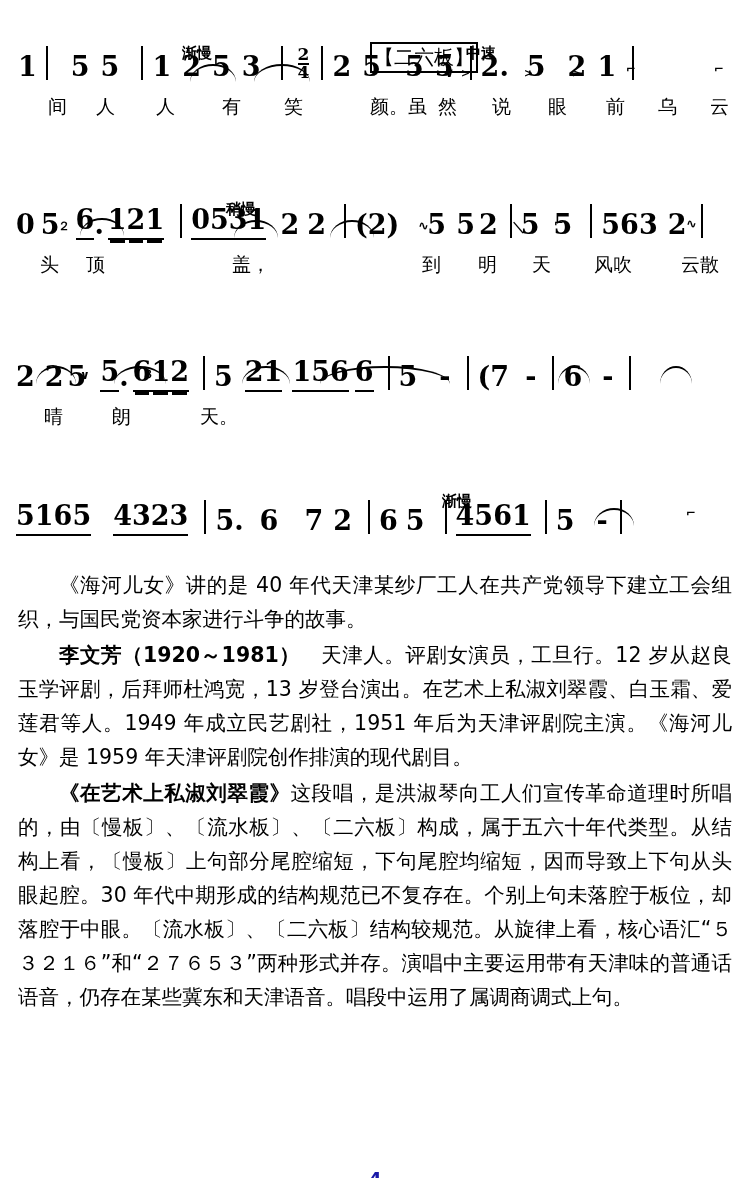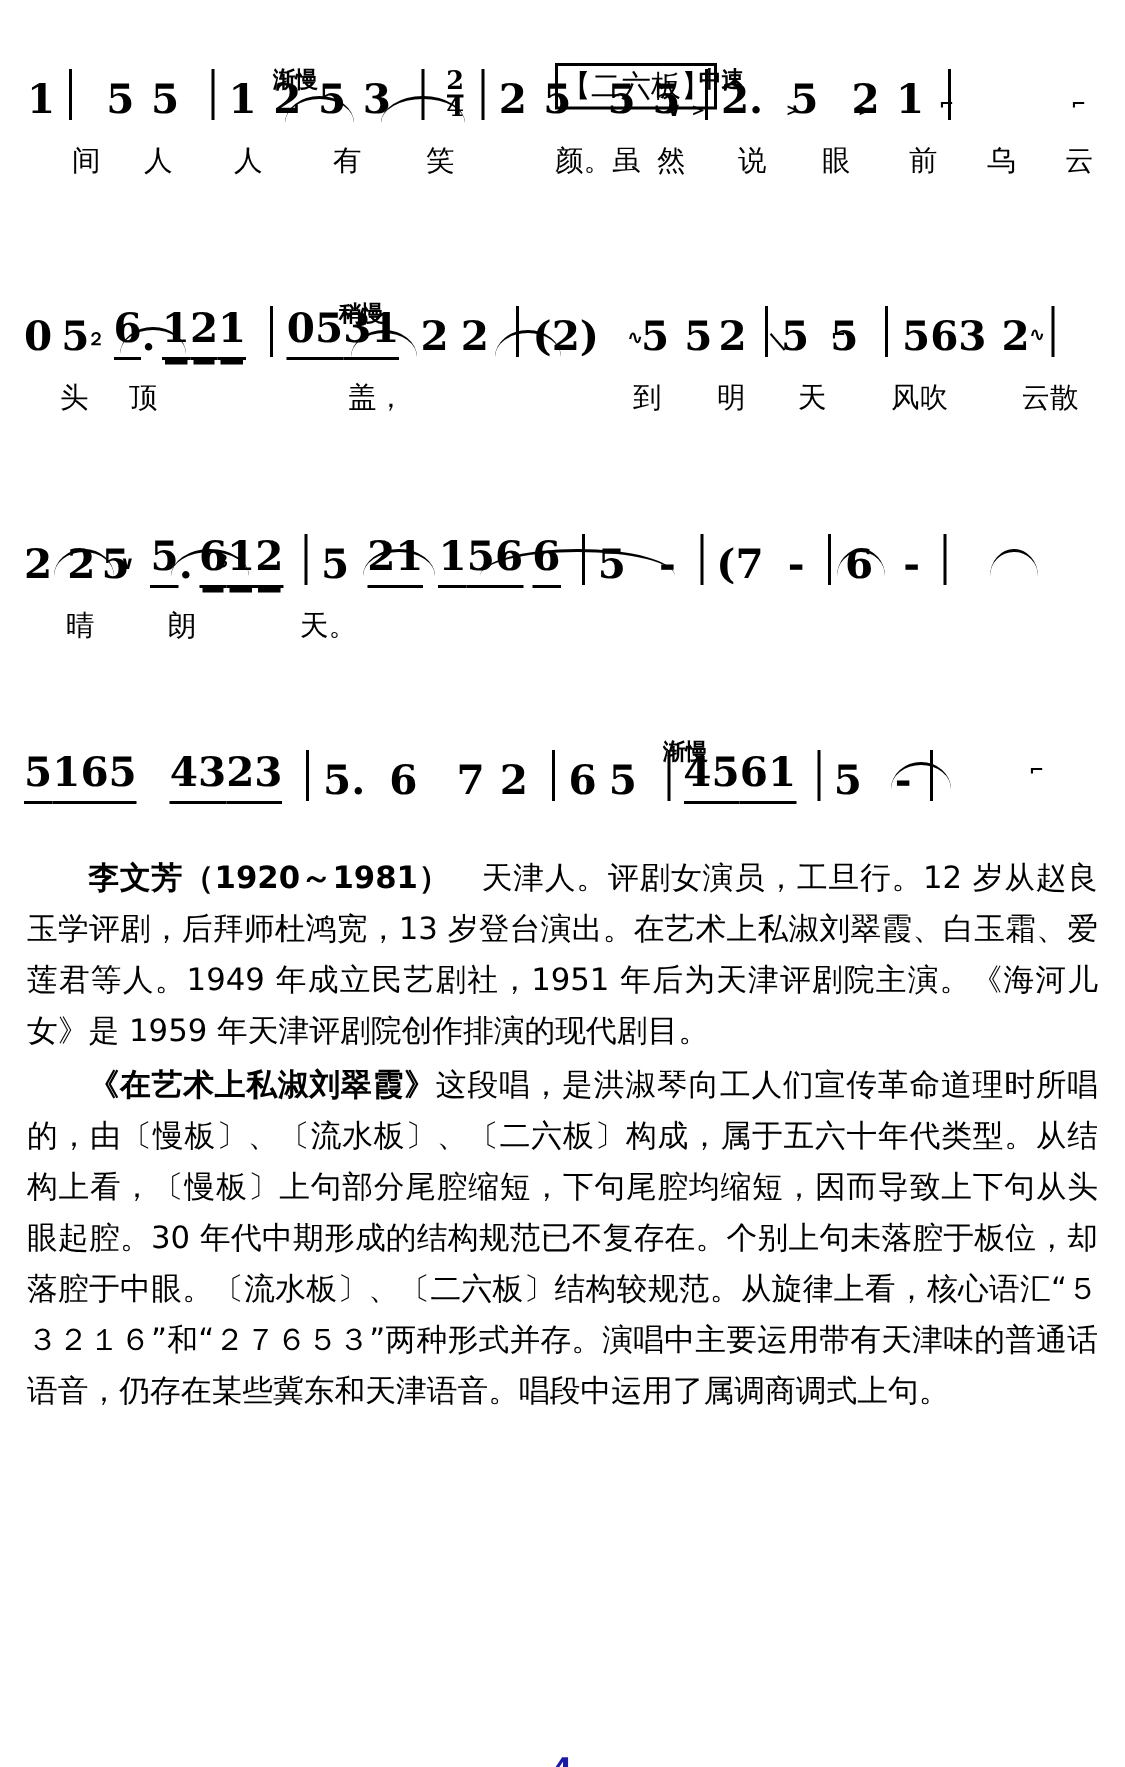--- a/index.html
+++ b/index.html
@@ -306,19 +306,20 @@
         <span class="bar" style="margin-left:14px;"></span>
         <span class="n">5</span>
           <span class="thin" style="width:22px;"></span>
           <span class="n">-</span>
         <span class="bar" style="margin-left:12px;"></span>
       </div>
     </div>
   </div>
 
   <div class="prose">
+    <p><span>《海河儿女》讲的是 40 年代天津某纱厂工人在共产党领导下建立工会组织，与国民党资本家进行斗争的故事。</span></p>
     <p><span class="b">李文芳（1920～1981）</span><span>　天津人。评剧女演员，工旦行。12 岁从赵良玉学评剧，后拜师杜鸿宽，13 岁登台演出。在艺术上私淑刘翠霞、白玉霜、爱莲君等人。1949 年成立民艺剧社，1951 年后为天津评剧院主演。《海河儿女》是 1959 年天津评剧院创作排演的现代剧目。</span></p>
     <p><span class="b">《在艺术上私淑刘翠霞》</span><span>这段唱，是洪淑琴向工人们宣传革命道理时所唱的，由〔慢板〕、〔流水板〕、〔二六板〕构成，属于五六十年代类型。从结构上看，〔慢板〕上句部分尾腔缩短，下句尾腔均缩短，因而导致上下句从头眼起腔。30 年代中期形成的结构规范已不复存在。个别上句未落腔于板位，却落腔于中眼。〔流水板〕、〔二六板〕结构较规范。从旋律上看，核心语汇“５３２１６”和“２７６５３”两种形式并存。演唱中主要运用带有天津味的普通话语音，仍存在某些冀东和天津语音。唱段中运用了属调商调式上句。</span></p>
   </div>
 
   <div class="pagenum">—4—</div>
 
 </div>
 
 </body></html>

